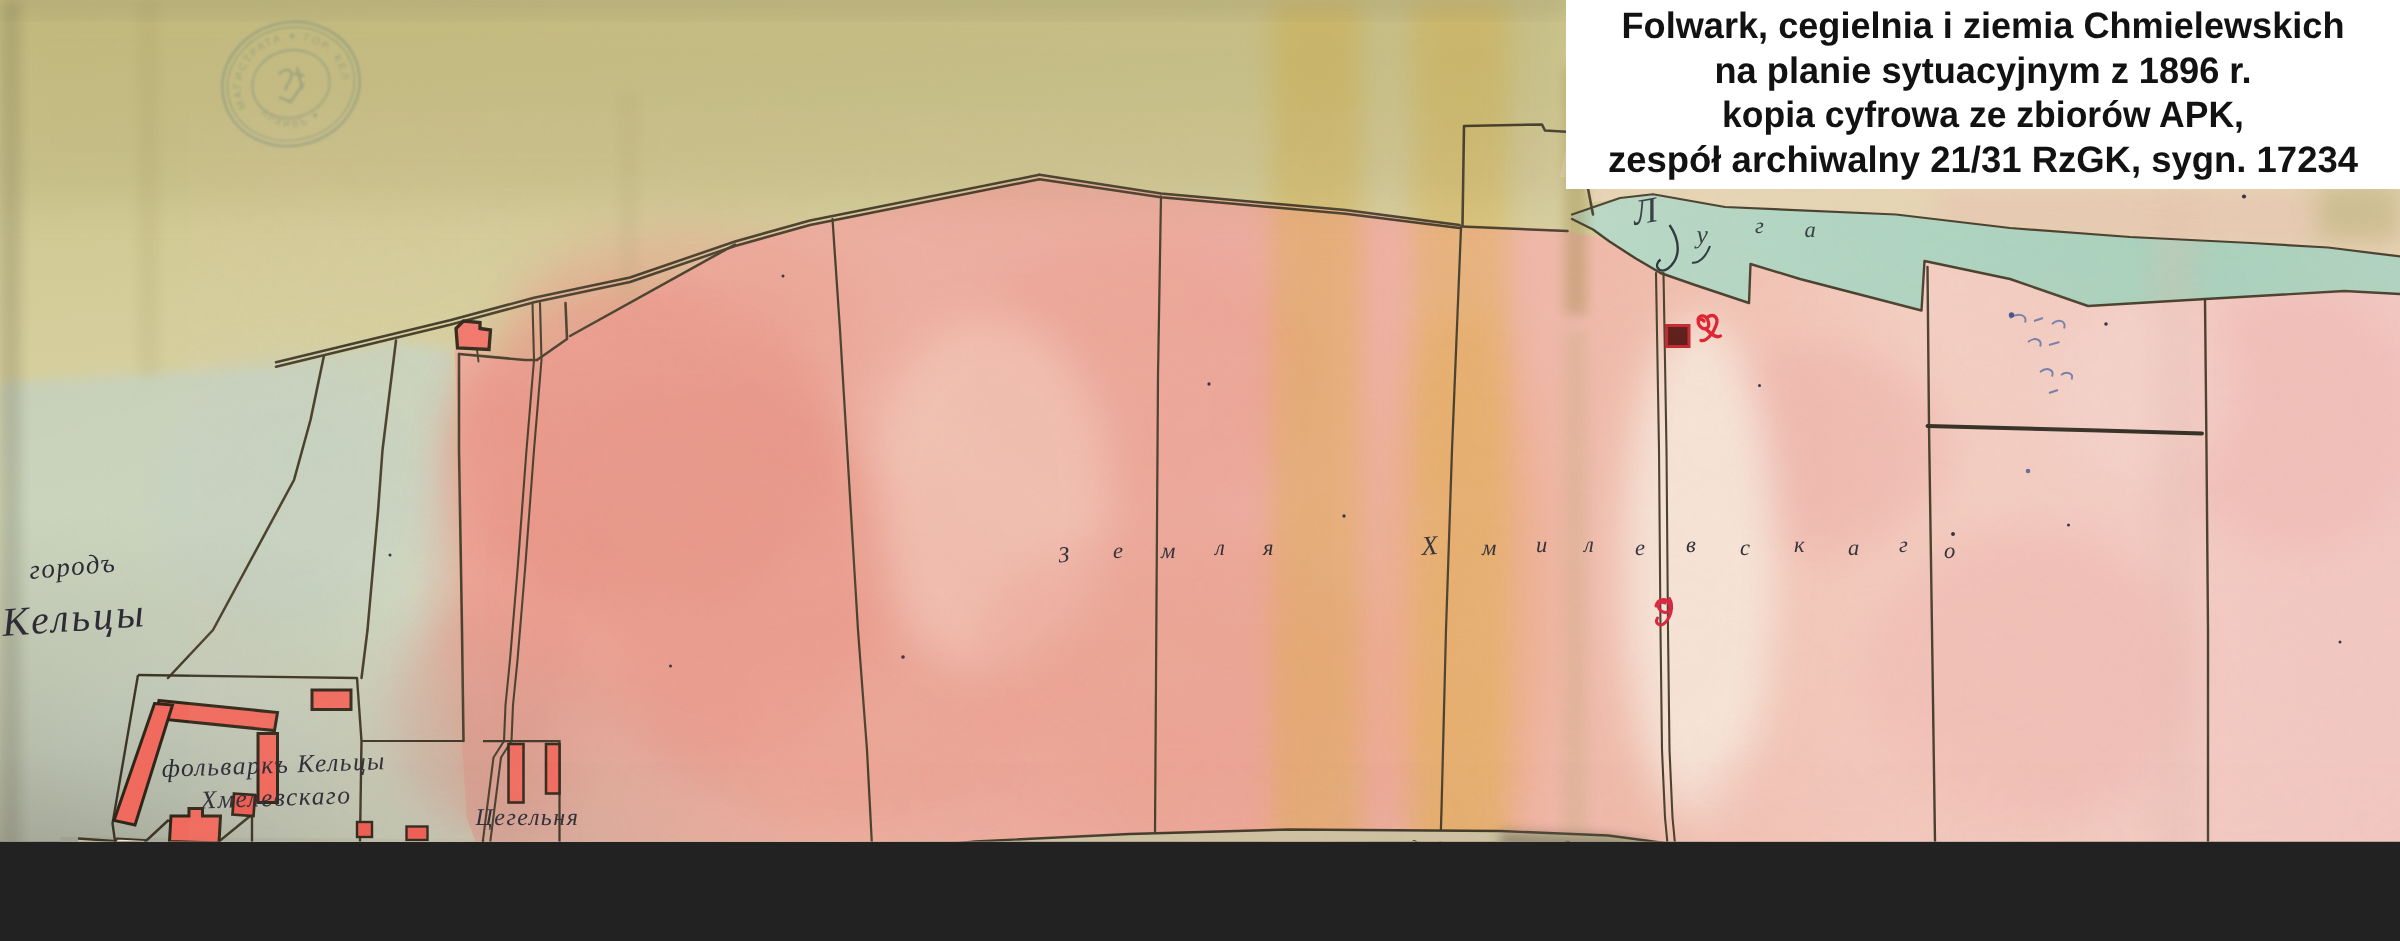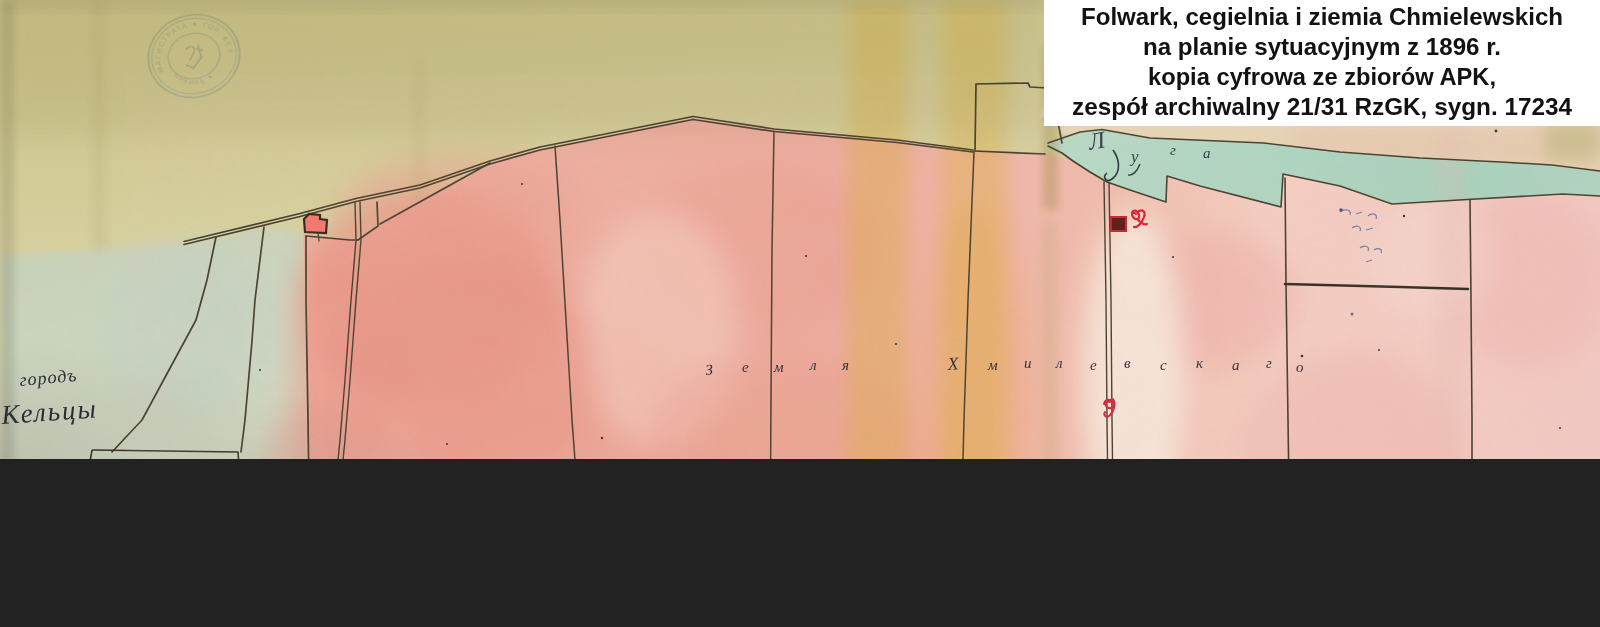--- a/index.html
+++ b/index.html
@@ -1,16 +1,16 @@
 <!DOCTYPE html>
 <html><head>
 <meta charset="utf-8">
 <style>
 html,body{margin:0;padding:0;background:#222;}
-#map{position:relative;width:1600px;height:459px;overflow:hidden;font-family:"Liberation Serif",serif;}
+#map{position:relative;width:1600px;height:561px;overflow:hidden;font-family:"Liberation Serif",serif;}
 svg text{user-select:none;}
 </style>
 </head>
 <body>
 <div id="map">
 <svg width="1600" height="627" viewBox="0 0 1600 627">
 <defs>
   <linearGradient id="paperBase" x1="0" y1="0" x2="0.25" y2="1">
     <stop offset="0" stop-color="#c9c083"></stop>
     <stop offset="0.35" stop-color="#d6cf9c"></stop>

